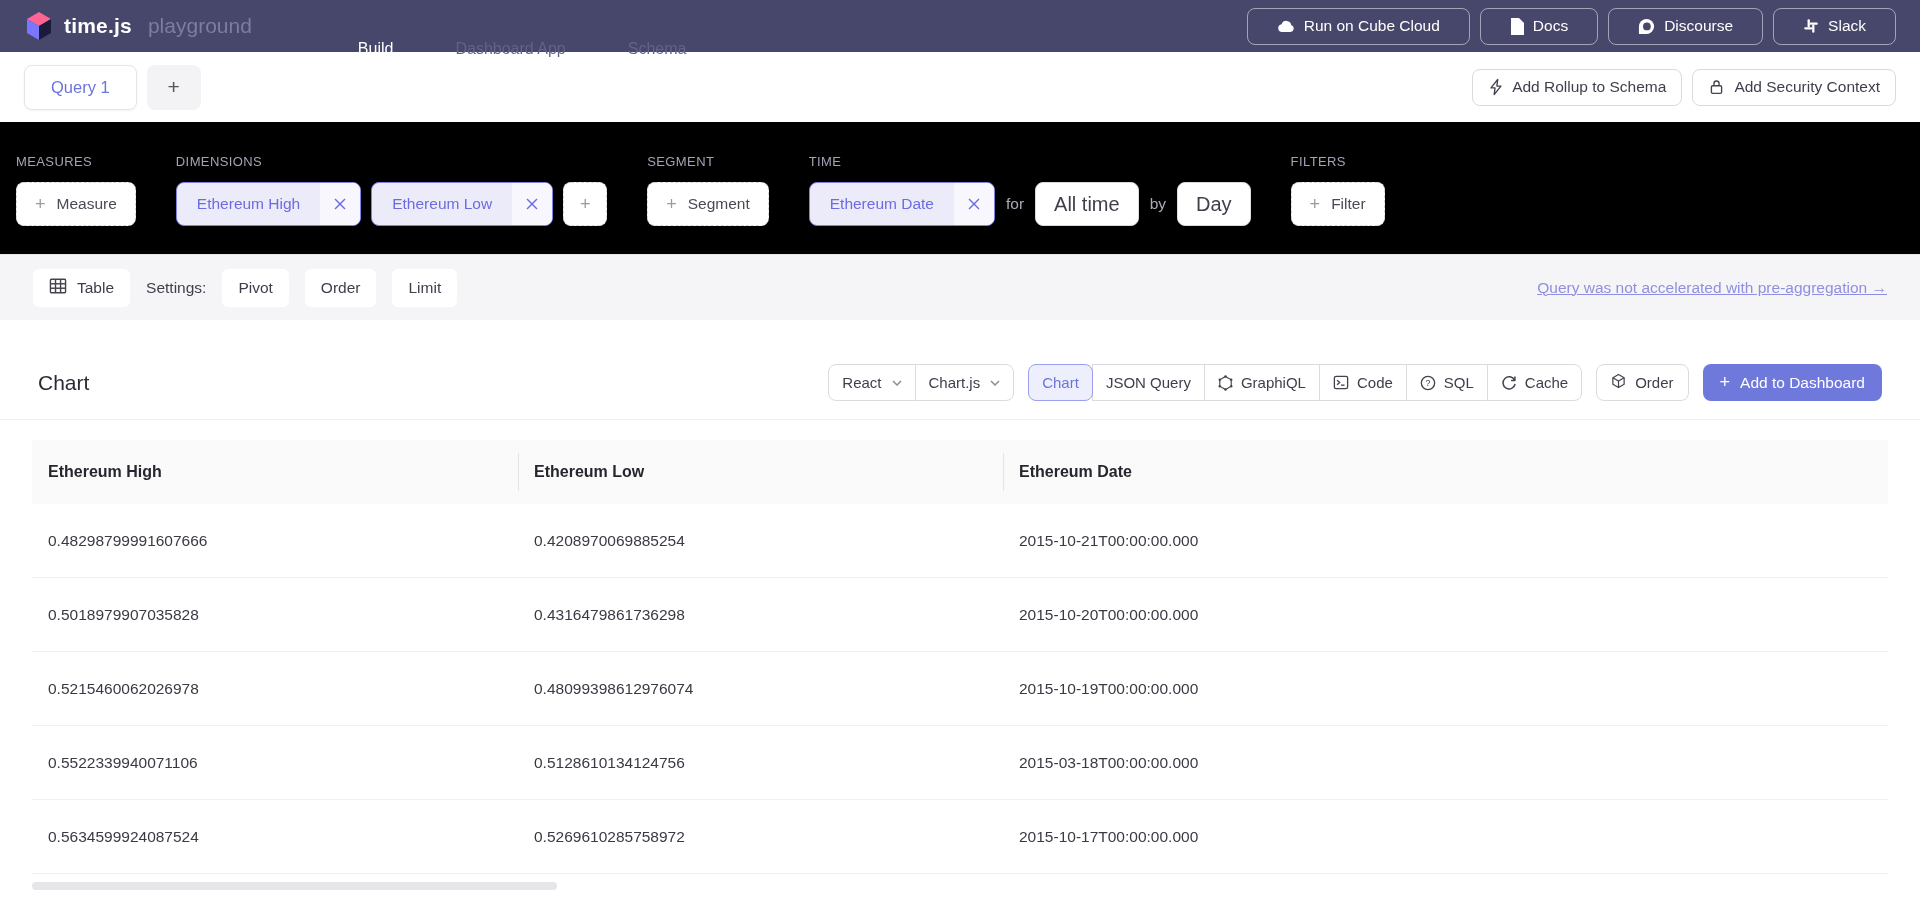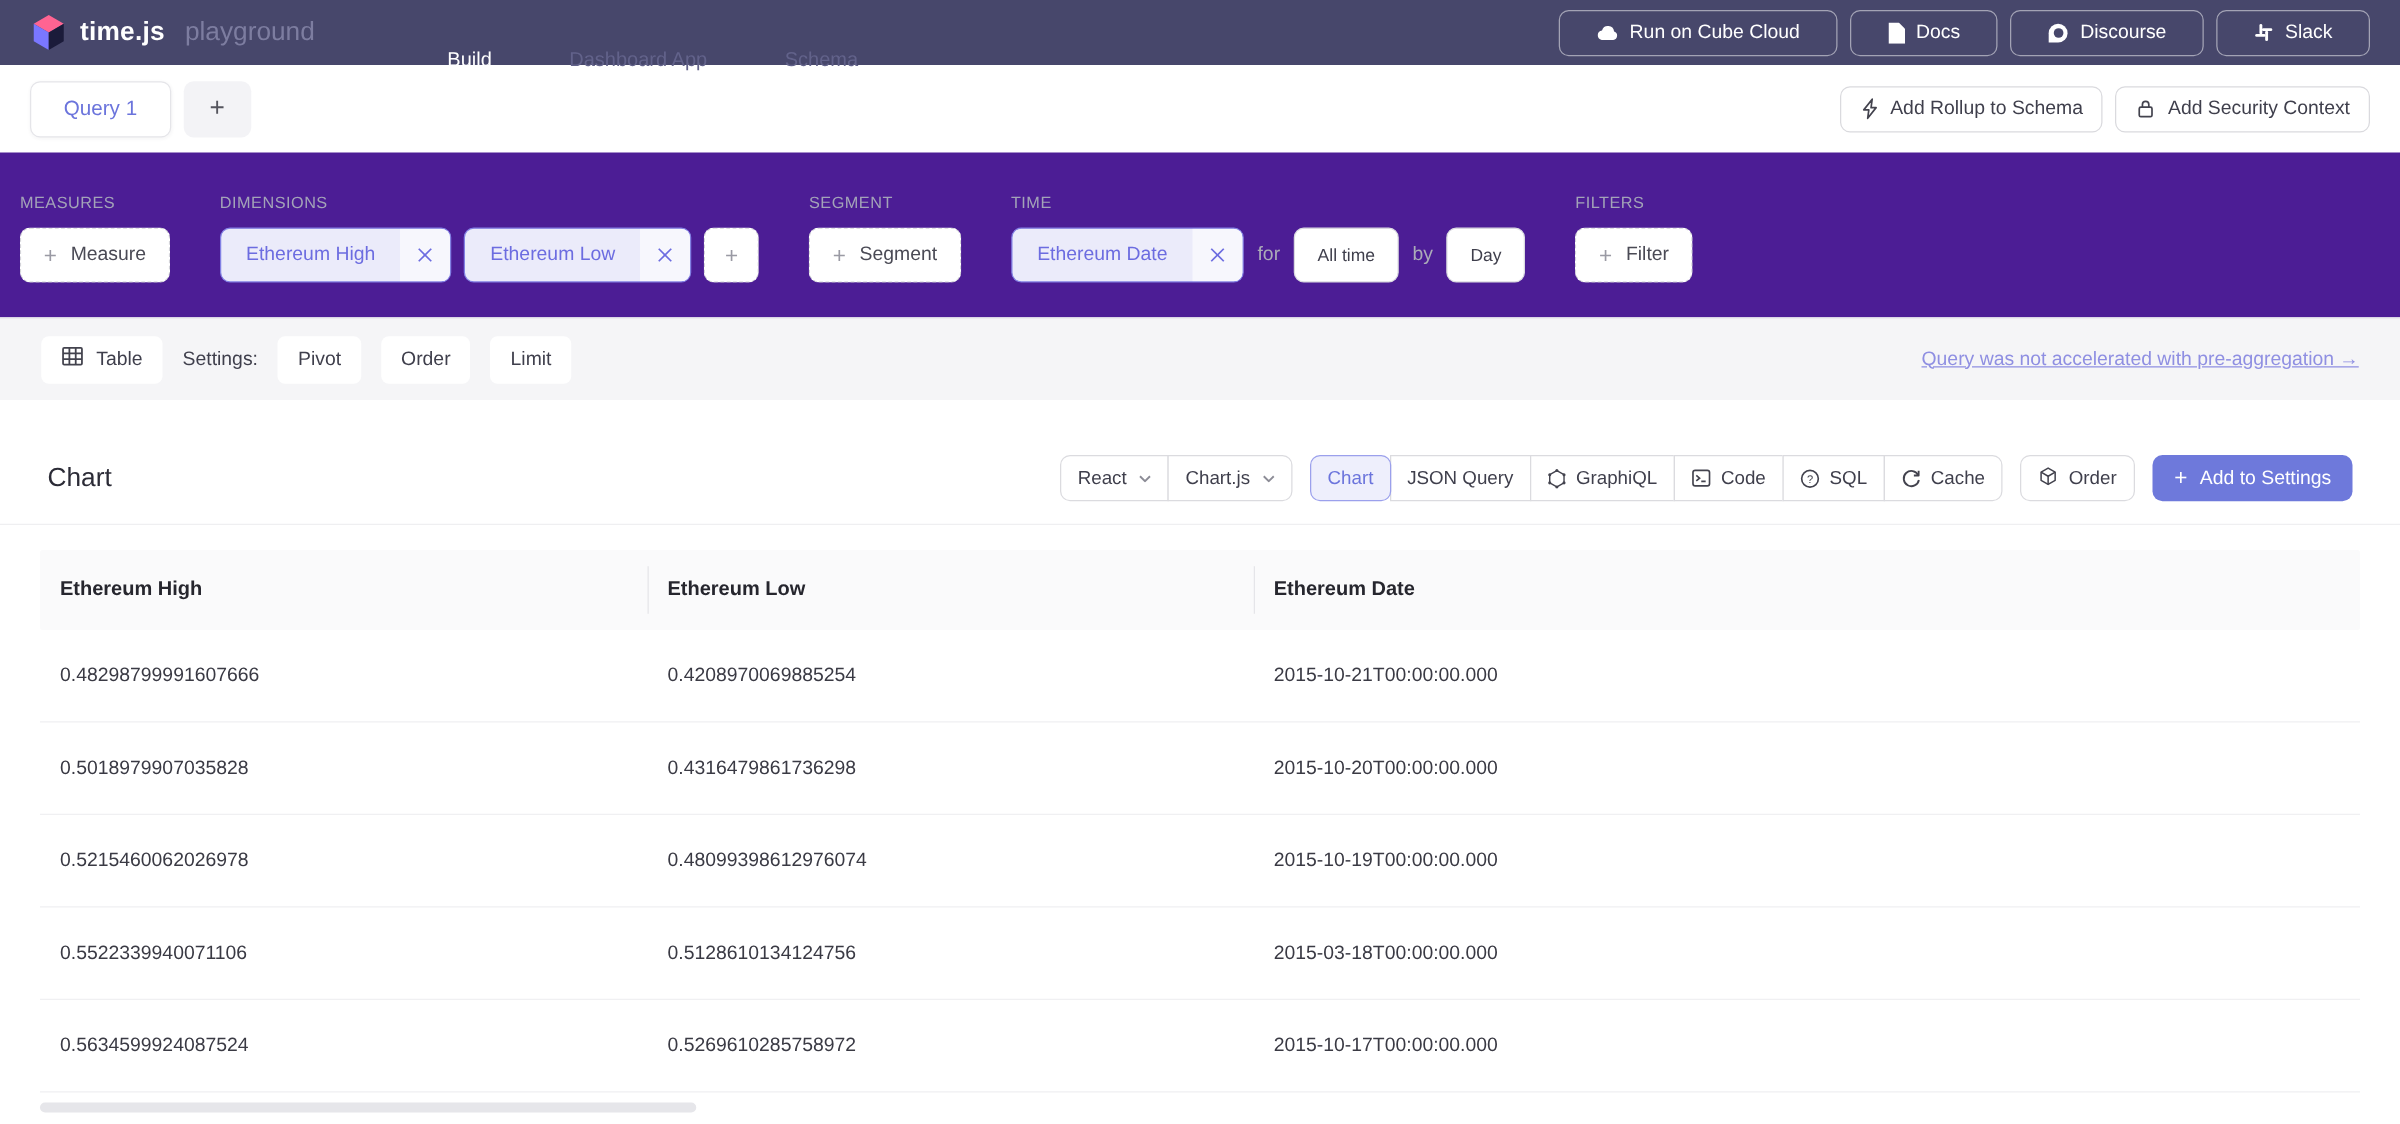--- a/index.html
+++ b/index.html
@@ -27,35 +27,35 @@
     border:1px solid #E5E5E9; border-radius:8px; color:#6B74DC; font-size:16.5px;
     box-shadow:0 1px 3px rgba(40,40,60,.05); cursor:pointer; }
   .add-tab { height:45px; width:54px; margin-left:10px; background:#F3F3F6; border-radius:8px;
     display:flex; align-items:center; justify-content:center; color:#55555E; font-size:21px; cursor:pointer; }
   .tabs-actions { margin-left:auto; display:flex; gap:10px; }
   .ghost-btn { height:37px; display:flex; align-items:center; gap:9px; padding:0 15px; background:#fff;
     border:1px solid #DADADE; border-radius:8px; color:#3F3F4C; font-size:15.5px; cursor:pointer; }
   .ghost-btn svg { display:block; }
 
   
-  .builder { display:flex; gap:40px; padding:32px 16px 28px 16px; background:#4c1d95; }
+  .builder { display:flex; gap:40px; padding:32px 16px 28px 16px; background:#000000; }
   .group-label { font-size:13px; font-weight:500; letter-spacing:.4px; color:#A3A3B8; margin-bottom:13px; }
   .group-controls { display:flex; gap:10px; align-items:center; }
   .dashed-btn { height:44px; display:flex; align-items:center; padding:0 18px; background:#fff;
     border:1px dashed #D4D4D9; border-radius:8px; font-size:15.5px; color:#4A4A55; cursor:pointer; }
   .dashed-btn .plus { color:#9A9AA4; font-size:18px; margin-right:11px; font-weight:400; }
   .dashed-sq { width:44px; justify-content:center; padding:0; }
   .dashed-sq .plus { margin:0; }
   .chip { height:44px; display:flex; align-items:stretch; border:1px solid #8280E4; border-radius:8px;
     overflow:hidden; cursor:pointer; background:#EBEBFA; }
   .chip-name { display:flex; align-items:center; padding:0 20px; font-size:15.5px; color:#6C6CE0; }
   .chip-x { width:40px; display:flex; align-items:center; justify-content:center; background:#F7F7FD; color:#6C6CE0; cursor:pointer; }
   .conj { font-size:15.5px; color:#ABABB8; padding:0 1px; }
   .solid-btn { height:44px; display:flex; align-items:center; padding:14px 18px; background:#fff;
-    border:1px solid #DADAE0; border-radius:8px; font-size:14px; color:#3F3F4C; cursor:pointer; }
+    border:1px solid #DADAE0; border-radius:8px; font-size:20px; color:#3F3F4C; cursor:pointer; }
 
   
   .settings-bar { height:66px; background:#F5F5F7; border-top:1px solid #E7E7EB;
     display:flex; align-items:center; gap:16px; padding:0 33px; }
   .bar-btn { height:38px; display:flex; align-items:center; gap:10px; padding:0 16px; background:#fff;
     border:none; border-radius:6px; font-size:15.5px; color:#3F3F4C; cursor:pointer; }
   .settings-label { font-size:15.5px; color:#3F3F4C; }
   .preagg-link { margin-left:auto; font-size:15.5px; color:#8F8FE2; text-decoration:underline; cursor:pointer; }
 
   
@@ -348,21 +348,21 @@
           <polygon points="8,1.5 14,5 14,12 8,15.5 2,12 2,5"></polygon>
           <polyline points="2,5 8,8.5 14,5"></polyline>
           <line x1="8" y1="8.5" x2="8" y2="15.5"></line>
         </svg>
       </span>
       <span>Order</span>
     </div>
 
     <div class="primary-btn">
       <span class="plus">+</span>
-      <span>Add to Settings</span>
+      <span>Add to Dashboard</span>
     </div>
 
   </div>
 </div>
 
 <div class="rtable">
   <div class="thead">
     <div class="th">Ethereum High</div>
     <div class="th">Ethereum Low</div>
     <div class="th">Ethereum Date</div>

